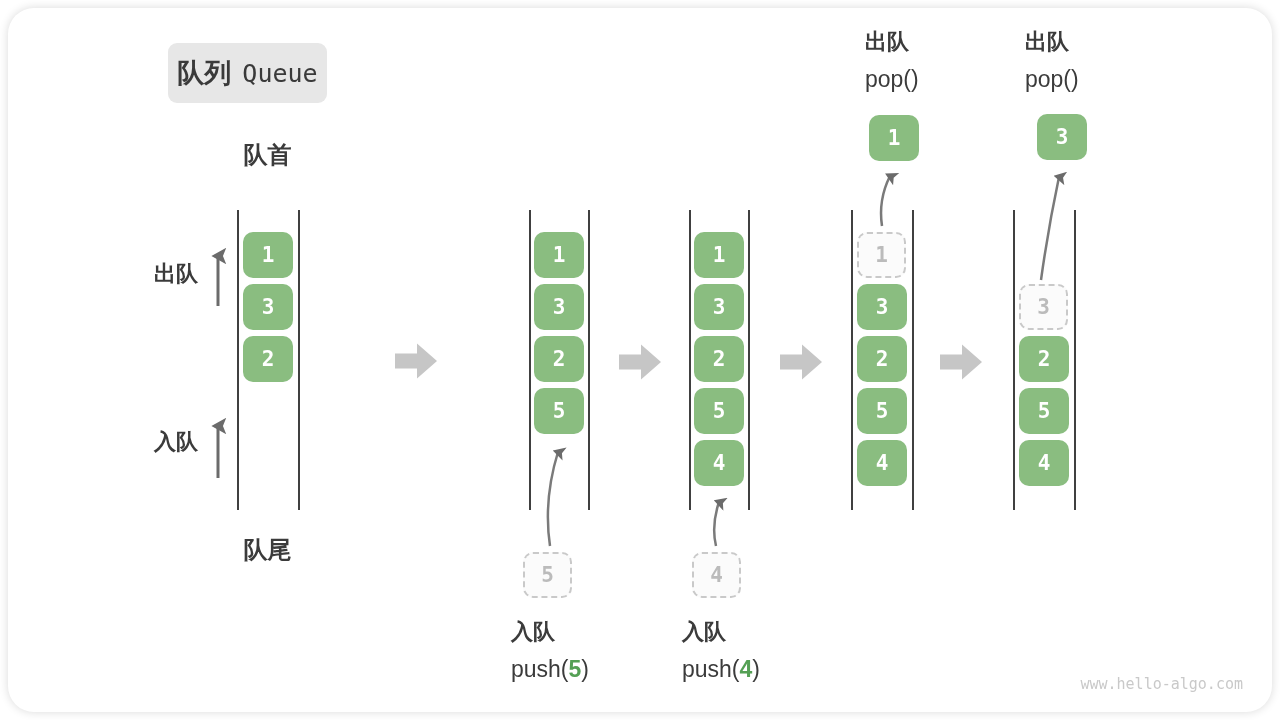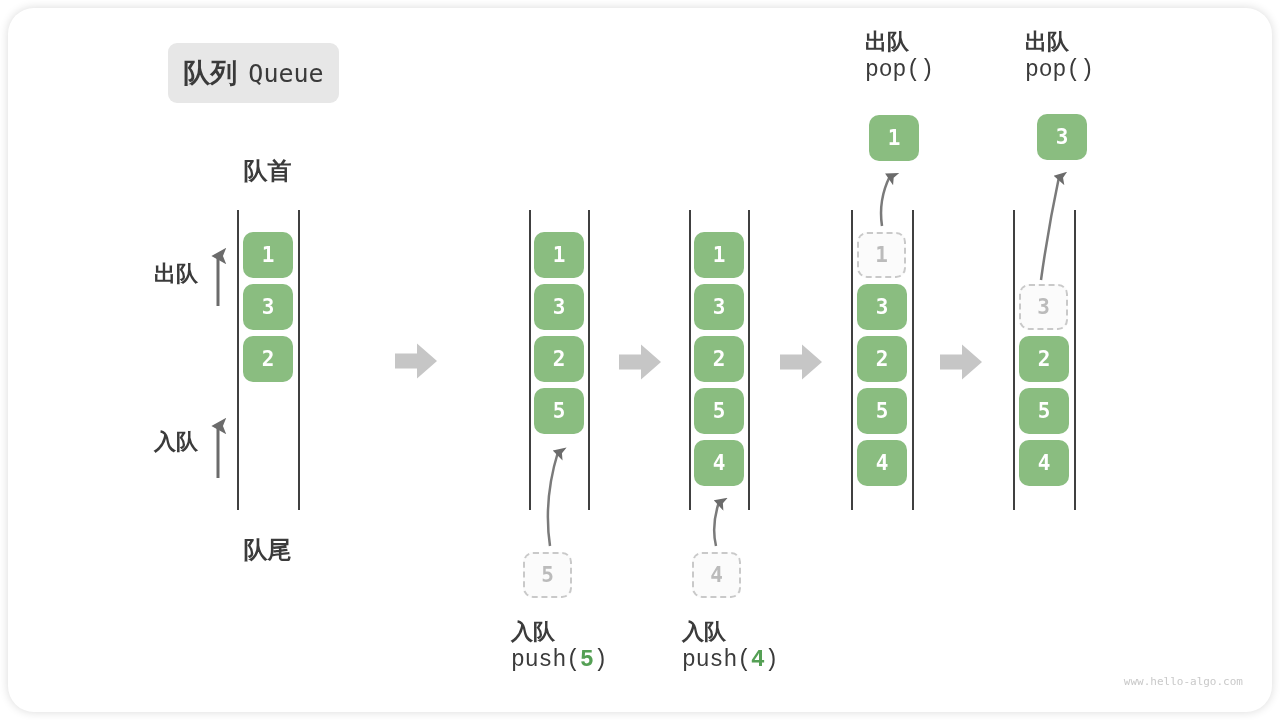--- a/index.html
+++ b/index.html
@@ -8,57 +8,57 @@
 
   .panel {
     position: absolute; left: 8px; top: 8px; width: 1264px; height: 704px;
     background: #ffffff; border-radius: 26px;
     box-shadow: 0 0 10px rgba(0,0,0,0.15);
   }
 
   .canvas { position: absolute; left: 0; top: 0; width: 1280px; height: 720px; }
 
   .title-box {
-    position: absolute; left: 168px; top: 43px; width: 171px; height: 60px;
+    position: absolute; left: 168px; top: 43px; width: 159px; height: 60px;
     background: #e7e7e7; border-radius: 9px;
     display: flex; align-items: center; justify-content: center; gap: 11px;
   }
   .title-zh { font-size: 27px; font-weight: bold; color: #3a3a3a; }
   .title-en { font-size: 25px; color: #3a3a3a; font-family: "DejaVu Sans Mono", monospace; }
 
   .lbl { position: absolute; color: #3b3b3b; font-weight: bold; }
   .lbl-front, .lbl-rear { left: 230px; width: 75px; text-align: center; font-size: 24px; }
-  .lbl-front { top: 155px; }
+  .lbl-front { top: 139px; }
   .lbl-rear  { top: 534px; }
   .lbl-side  { left: 154px; font-size: 22px; }
   .lbl-deq   { top: 259px; }
   .lbl-enq   { top: 427px; }
 
   .cell {
     position: absolute; width: 50px; height: 46px; border-radius: 10px;
     display: flex; align-items: center; justify-content: center;
     font-family: "DejaVu Sans Mono", monospace; font-weight: bold; font-size: 21px;
   }
   .cell.green { background: #8ABD80; color: #ffffff; }
   .cell.ghost {
     width: 49px; background: #fbfbfb; border: 2px dashed #c9c9c9;
     color: #bbbbbb; font-weight: bold;
   }
 
   .op { position: absolute; }
   .op-zh { font-size: 22px; font-weight: bold; color: #3b3b3b; }
   .op-code {
-    font-family: Liberation Mono, monospace;
+    margin-top: 9px; font-family: Liberation Sans, sans-serif;
     font-size: 23px; color: #3b3b3b; white-space: nowrap;
   }
   .op-arg { color: #55a055; font-weight: bold; }
 
   .watermark {
     position: absolute; right: 37px; top: 675px;
-    font-family: "DejaVu Sans Mono", monospace; font-size: 11px; color: #c9c9c9;
+    font-family: "DejaVu Sans Mono", monospace; font-size: 15px; color: #c9c9c9;
   }
 
   svg.overlay { position: absolute; left: 0; top: 0; pointer-events: none; }
 </style>
 </head>
 <body>
 
 <div class="panel"></div>
 
 <div class="canvas">

